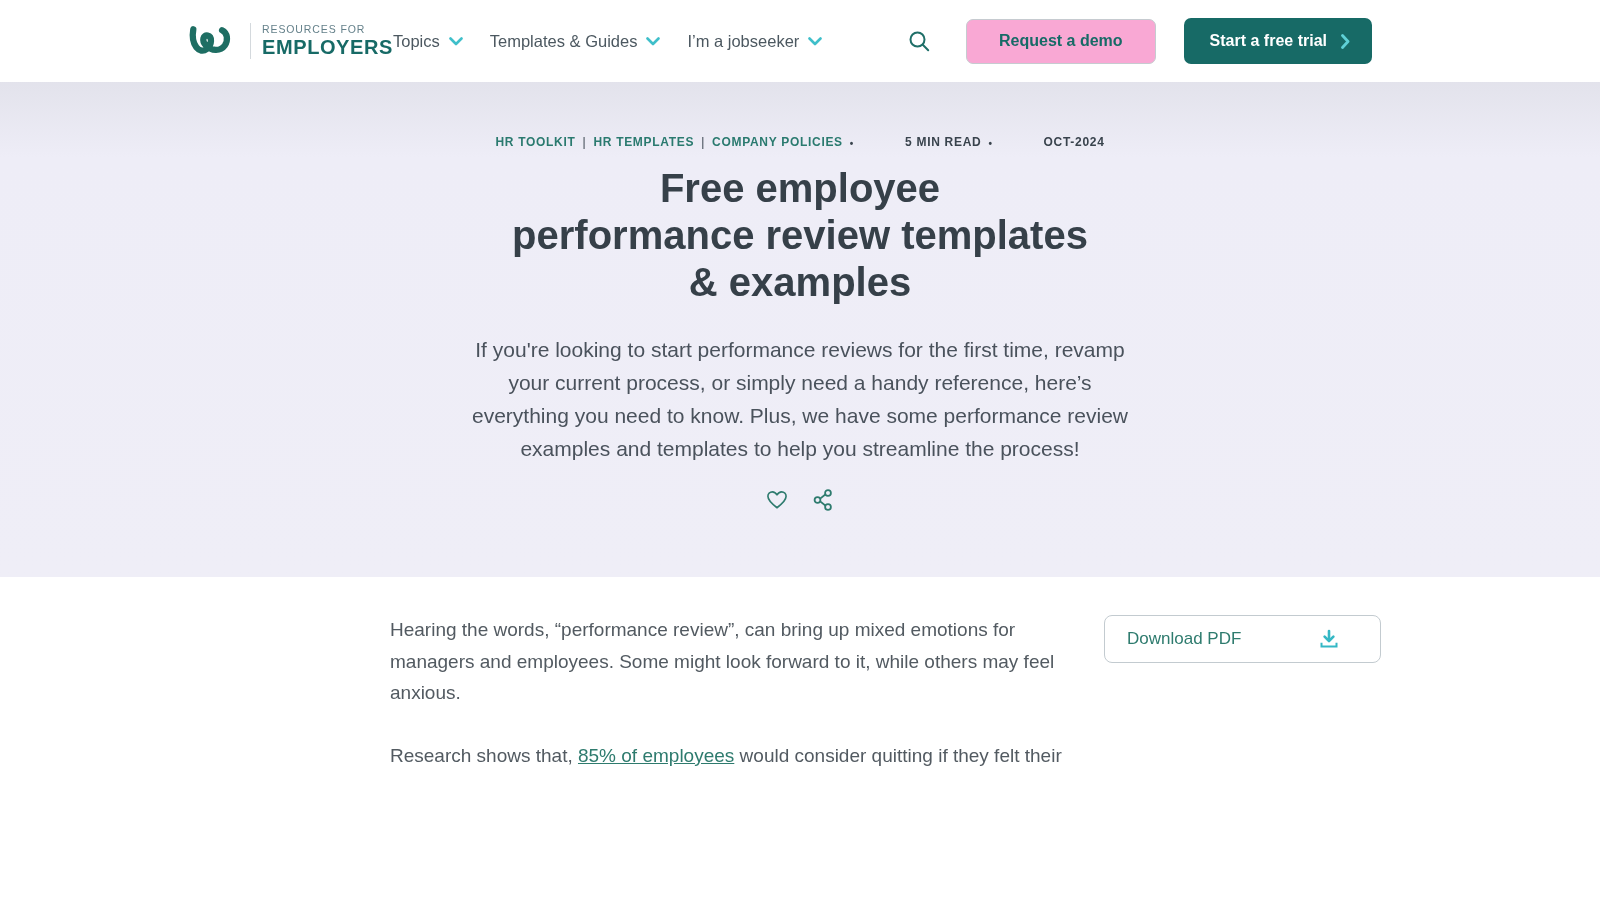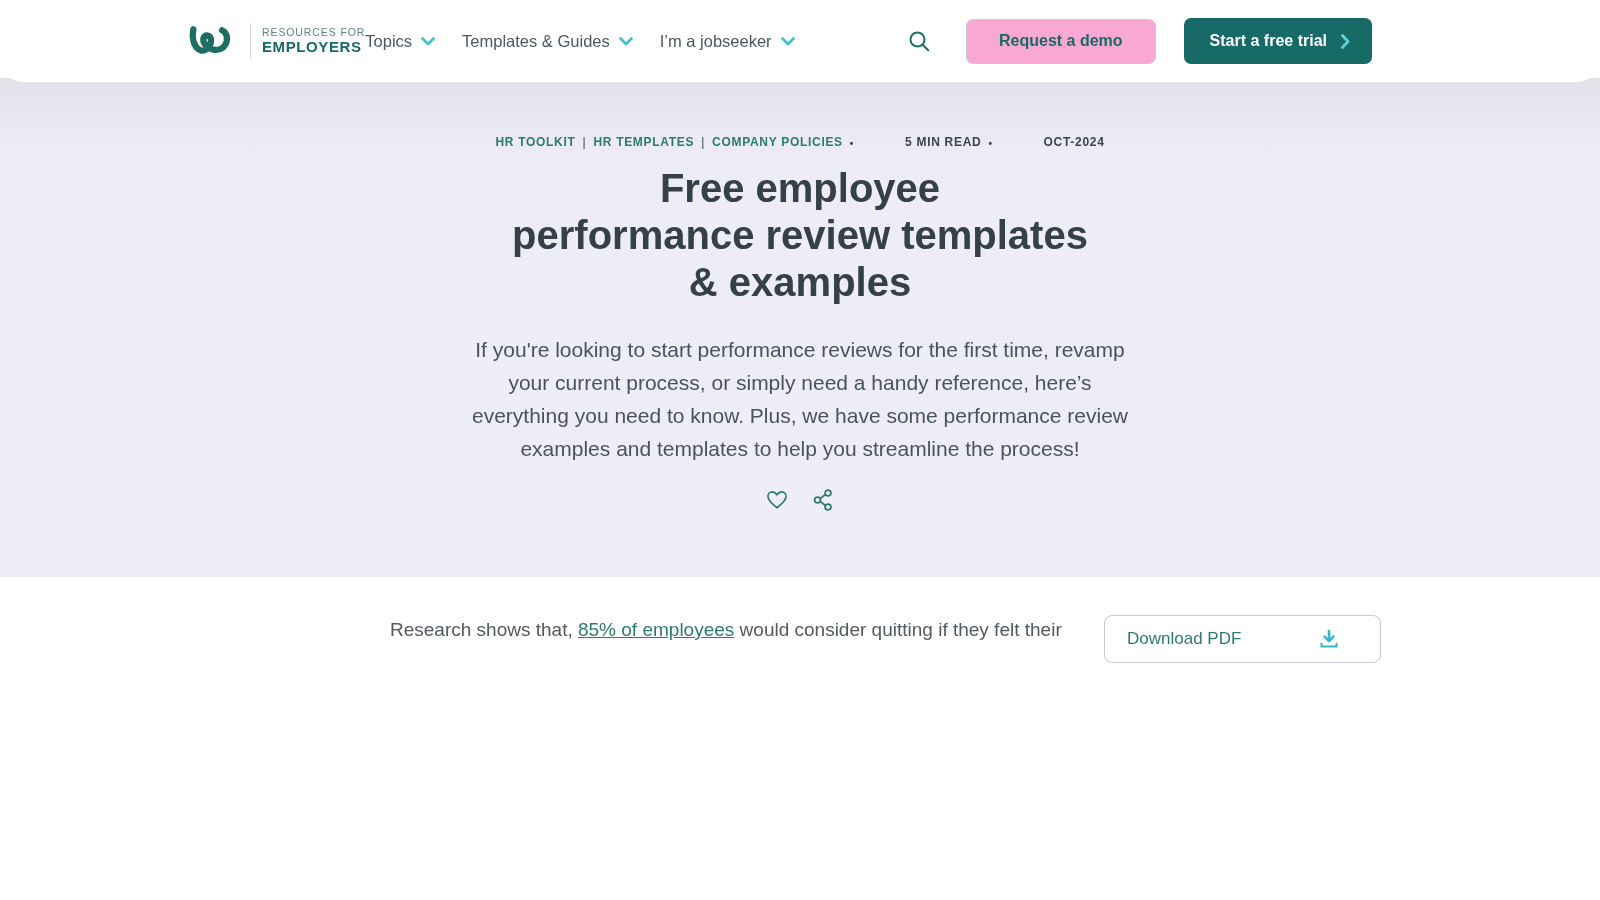--- a/index.html
+++ b/index.html
@@ -5,28 +5,28 @@
   * { margin:0; padding:0; box-sizing:border-box; }
   html,body { background:#fff; }
   .page {
     position:relative; width:1600px; height:900px; overflow:hidden;
     background:#ffffff; font-family:"Liberation Sans", sans-serif;
   }
   
   .header {
     position:absolute; top:0; left:0; width:1600px; height:82px;
     background:#ffffff; display:flex; align-items:center;
-    padding-left:187px; padding-right:228px; z-index:5;border-radius:23px;
+    padding-left:187px; padding-right:228px; z-index:5;
   }
   .logo-group { display:flex; align-items:center; cursor:pointer; }
   .logo-mark { width:54px; height:38px; display:block; }
   .logo-divider { width:1px; height:36px; background:#d4d9dd; margin:0 11px 0 9px; }
   .logo-text { display:flex; flex-direction:column; line-height:1.15; }
   .logo-tagline { font-size:10.5px; letter-spacing:0.9px; color:#64808a; font-weight:400; }
-  .logo-brand { font-size:15px; letter-spacing:0.6px; color:#176a66; font-weight:bold; }
+  .logo-brand { font-size:20px; letter-spacing:0.6px; color:#176a66; font-weight:bold; }
   .nav { display:flex; align-items:center; gap:27px; }
   .nav-item { display:flex; align-items:center; gap:9px; cursor:pointer; }
   .nav-label { font-size:16.5px; color:#4c5860; }
   .chev { display:block; }
   .header-actions { margin-left:auto; display:flex; align-items:center; }
   .search-btn { width:26px; height:26px; display:flex; align-items:center; justify-content:center; cursor:pointer; margin-right:34px; }
   .btn-outline {
     height:45px; padding:0 32px; border:1px solid #c6cbd0; border-radius:7px;
     background:#f9a8d4; color:#176a66; font-weight:bold; font-size:16px;
     display:flex; align-items:center; cursor:pointer; margin-right:28px;
@@ -167,20 +167,23 @@
           <circle cx="15" cy="18" r="2.9" fill="none" stroke="#2e7b6e" stroke-width="1.8"></circle>
           <line x1="7.2" y1="9.6" x2="12.3" y2="5.5" stroke="#2e7b6e" stroke-width="1.8"></line>
           <line x1="7.2" y1="12.4" x2="12.3" y2="16.5" stroke="#2e7b6e" stroke-width="1.8"></line>
         </svg>
       </div>
     </div>
   </div>
 
   <div class="article">
     <p>
+      <span>Hearing the words, “performance review”, can bring up mixed emotions for managers and employees. Some might look forward to it, while others may feel anxious.</span>
+    </p>
+    <p>
       <span>Research shows that, </span><a>85% of employees</a><span> would consider quitting if they felt their</span>
     </p>
   </div>
 
   <div class="download-card">
     <span class="download-label">Download PDF</span>
     <svg width="22" height="22" viewBox="0 0 22 22">
       <path d="M11 3 V11.5" stroke="#35b8c5" stroke-width="2.6" stroke-linecap="round"></path>
       <path d="M6.6 8.6 L11 13 L15.4 8.6" fill="none" stroke="#35b8c5" stroke-width="2.6" stroke-linecap="round" stroke-linejoin="round"></path>
       <path d="M3.5 14.8 V18.6 H18.5 V14.8" fill="none" stroke="#35b8c5" stroke-width="2"></path>

